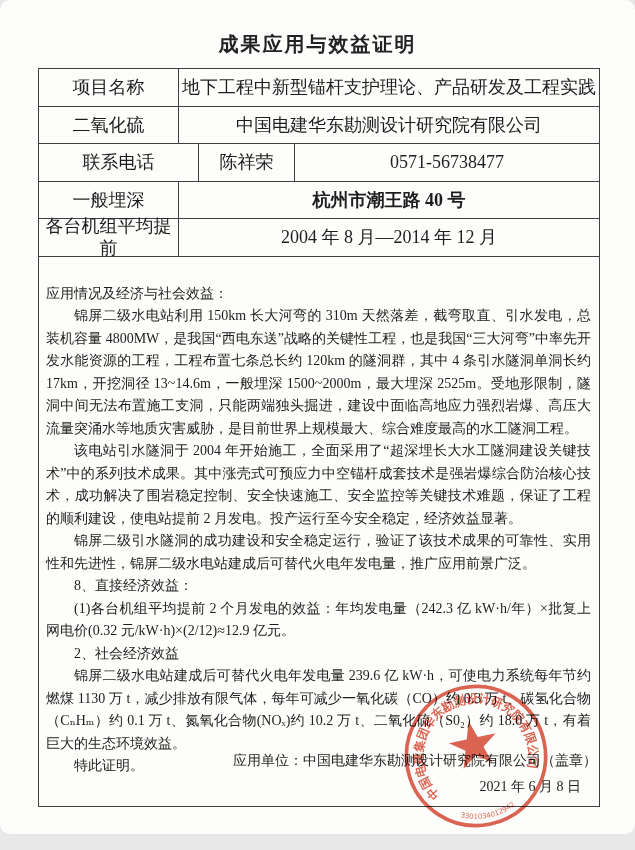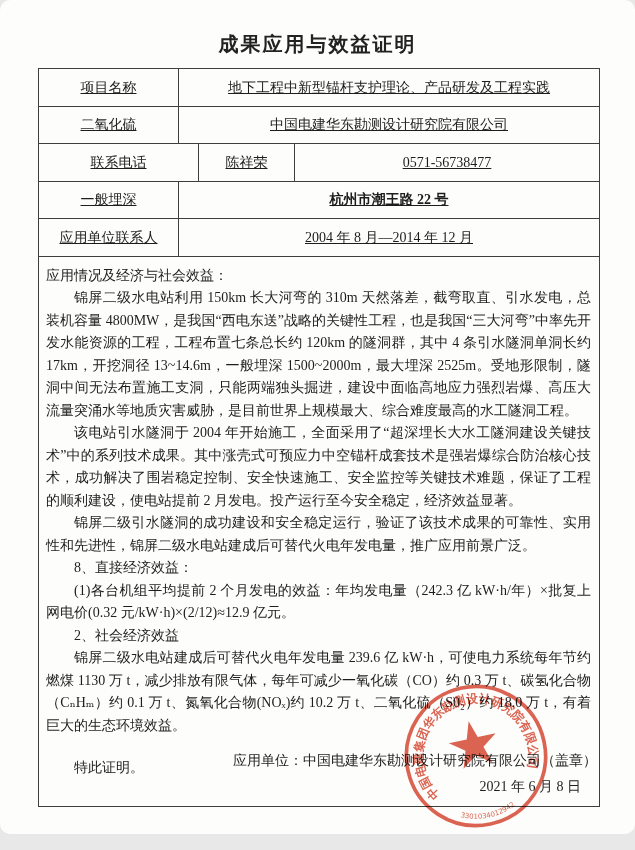--- a/index.html
+++ b/index.html
@@ -35,41 +35,40 @@
   .row {
     display: flex;
     align-items: stretch;
     height: 37.5px;
     border-bottom: 1px solid #3f3f3f;
   }
   .cell {
     display: flex;
     align-items: center;
     justify-content: center;
-    font-size: 14px;
+    font-size: 18px;
     text-align: center;
     line-height: 1.25;
-    text-decoration: underline;
   }
   .cell.lab { width: 140px; flex: none; border-right: 1px solid #3f3f3f; }
   .cell.val { flex: 1; }
   .cell.val-narrow { width: 96px; flex: none; border-right: 1px solid #3f3f3f; }
   .cell.lab2 { width: 160px; flex: none; border-right: 1px solid #3f3f3f; }
   .cell.bold { font-weight: bold; }
   .content-cell {
     height: 549px;
-    padding: 8px 8px 0 7px;
+    padding: 26px 8px 0 7px;
     font-size: 14px;
     line-height: 22.5px;
     text-align: justify;
     overflow: hidden;
   }
   .content-cell p { margin: 0; }
   .content-cell p.indent { text-indent: 2em; }
-  .content-cell p.closing { margin-top: 20px; }
+  .content-cell p.closing { }
   .signature-line {
     position: absolute;
     top: 752px; right: 38px;
     font-size: 14px;
     white-space: nowrap;
   }
   .sign-date {
     position: absolute;
     top: 778px; right: 54px;
     font-size: 14px;
@@ -108,25 +107,25 @@
     </div>
 
     <div class="row">
       <div class="cell lab2">联系电话</div>
       <div class="cell val-narrow">陈祥荣</div>
       <div class="cell val">0571-56738477</div>
     </div>
 
     <div class="row">
       <div class="cell lab">一般埋深</div>
-      <div class="cell val bold">杭州市潮王路 22 号</div>
+      <div class="cell val bold">杭州市潮王路 40 号</div>
     </div>
 
     <div class="row">
-      <div class="cell lab">应用单位联系人</div>
+      <div class="cell lab">各台机组平均提前</div>
       <div class="cell val">2004 年 8 月—2014 年 12 月</div>
     </div>
 
     <div class="content-cell">
       <p>应用情况及经济与社会效益：</p>
       <p class="indent">锦屏二级水电站利用 150km 长大河弯的 310m 天然落差，截弯取直、引水发电，总装机容量 4800MW，是我国“西电东送”战略的关键性工程，也是我国“三大河弯”中率先开发水能资源的工程，工程布置七条总长约 120km 的隧洞群，其中 4 条引水隧洞单洞长约 17km，开挖洞径 13~14.6m，一般埋深 1500~2000m，最大埋深 2525m。受地形限制，隧洞中间无法布置施工支洞，只能两端独头掘进，建设中面临高地应力强烈岩爆、高压大流量突涌水等地质灾害威胁，是目前世界上规模最大、综合难度最高的水工隧洞工程。</p>
       <p class="indent">该电站引水隧洞于 2004 年开始施工，全面采用了“超深埋长大水工隧洞建设关键技术”中的系列技术成果。其中涨壳式可预应力中空锚杆成套技术是强岩爆综合防治核心技术，成功解决了围岩稳定控制、安全快速施工、安全监控等关键技术难题，保证了工程的顺利建设，使电站提前 2 月发电。投产运行至今安全稳定，经济效益显著。</p>
       <p class="indent">锦屏二级引水隧洞的成功建设和安全稳定运行，验证了该技术成果的可靠性、实用性和先进性，锦屏二级水电站建成后可替代火电年发电量，推广应用前景广泛。</p>
       <p class="indent">8、直接经济效益：</p>
       <p class="indent">(1)各台机组平均提前 2 个月发电的效益：年均发电量（242.3 亿 kW·h/年）×批复上网电价(0.32 元/kW·h)×(2/12)≈12.9 亿元。</p>

